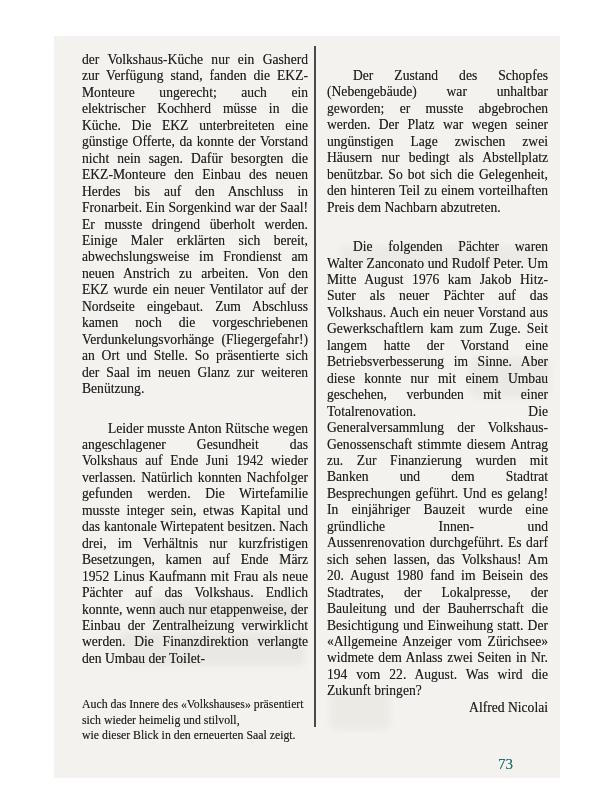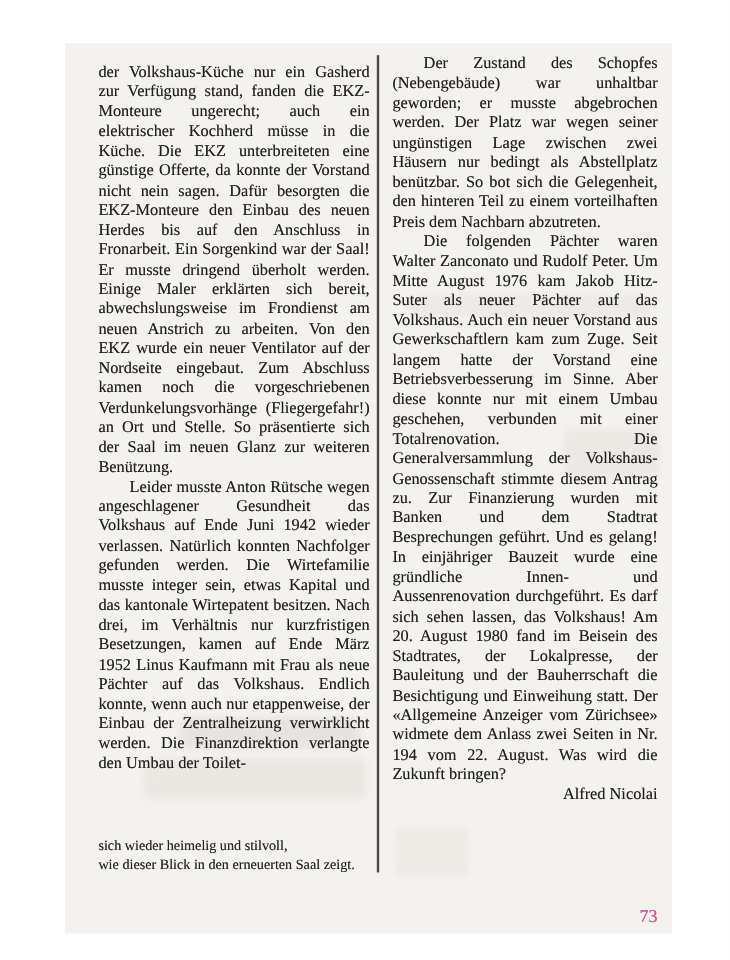--- a/index.html
+++ b/index.html
@@ -44,21 +44,21 @@
     position: absolute;
     color: #1e1e1e;
     font-size: 13.6px;
     line-height: 16.45px;
     text-align: justify;
     hyphens: auto;
     -webkit-hyphens: auto;
     text-shadow: 0 0 0.4px rgba(30,30,30,0.55);
   }
   .col p { margin: 0; }
-  .col p.indent { text-indent: 26px; }
+  .col p.indent { text-indent: 26px; margin-top: 23px; }
   .col-left  { left: 82px;  top: 52px; width: 226px; }
   .col-right { left: 327px; top: 45px; width: 221px; }
 
   .divider {
     position: absolute;
     left: 314px;
     top: 46px;
     width: 1.5px;
     height: 681px;
     background: #4a4a4a;
@@ -80,22 +80,21 @@
   .byline {
     text-align: right;
     text-indent: 0 !important;
   }
 
   .page-number {
     position: absolute;
     left: 498px;
     top: 756px;
     width: 50px;
-    text-align: right;
-    color: #ec4899;
+    color: #0f766e;
     font-size: 15px;
     text-shadow: 0 0 0.4px rgba(30,30,30,0.5);
   }
 </style>
 </head>
 <body>
 
 <div class="canvas">
 
   <div class="scan-page"></div>
@@ -113,19 +112,20 @@
     <p class="indent">Leider musste Anton Rütsche wegen angeschlagener Gesundheit das Volkshaus auf Ende Juni 1942 wieder verlassen. Natürlich konnten Nachfolger gefunden werden. Die Wirtefamilie musste integer sein, etwas Kapital und das kantonale Wirtepatent besitzen. Nach drei, im Verhältnis nur kurzfristigen Besetzungen, kamen auf Ende März 1952 Linus Kaufmann mit Frau als neue Pächter auf das Volkshaus. Endlich konnte, wenn auch nur etappenweise, der Einbau der Zentralheizung verwirklicht werden. Die Finanzdirektion verlangte den Umbau der Toilet-</p>
   </div>
 
   <div class="col col-right">
     <p class="indent">Der Zustand des Schopfes (Nebengebäude) war unhaltbar geworden; er musste abgebrochen werden. Der Platz war wegen seiner ungünstigen Lage zwischen zwei Häusern nur bedingt als Abstellplatz benützbar. So bot sich die Gelegenheit, den hinteren Teil zu einem vorteilhaften Preis dem Nachbarn abzutreten.</p>
     <p class="indent">Die folgenden Pächter waren Walter Zanconato und Rudolf Peter. Um Mitte August 1976 kam Jakob Hitz-Suter als neuer Pächter auf das Volkshaus. Auch ein neuer Vorstand aus Gewerkschaftlern kam zum Zuge. Seit langem hatte der Vorstand eine Betriebsverbesserung im Sinne. Aber diese konnte nur mit einem Umbau geschehen, verbunden mit einer Totalrenovation. Die Generalversammlung der Volkshaus-Genossenschaft stimmte diesem Antrag zu. Zur Finanzierung wurden mit Banken und dem Stadtrat Besprechungen geführt. Und es gelang! In einjähriger Bauzeit wurde eine gründliche Innen- und Aussenrenovation durchgeführt. Es darf sich sehen lassen, das Volkshaus! Am 20. August 1980 fand im Beisein des Stadtrates, der Lokalpresse, der Bauleitung und der Bauherrschaft die Besichtigung und Einweihung statt. Der «Allgemeine Anzeiger vom Zürichsee» widmete dem Anlass zwei Seiten in Nr. 194 vom 22. August. Was wird die Zukunft bringen?</p>
     <p class="byline">Alfred Nicolai</p>
   </div>
 
   <div class="caption">
+    <div>Auch das Innere des «Volkshauses» präsentiert</div>
     <div>sich wieder heimelig und stilvoll,</div>
     <div>wie dieser Blick in den erneuerten Saal zeigt.</div>
   </div>
 
   <div class="page-number">73</div>
 
 </div>
 
 </body></html>

